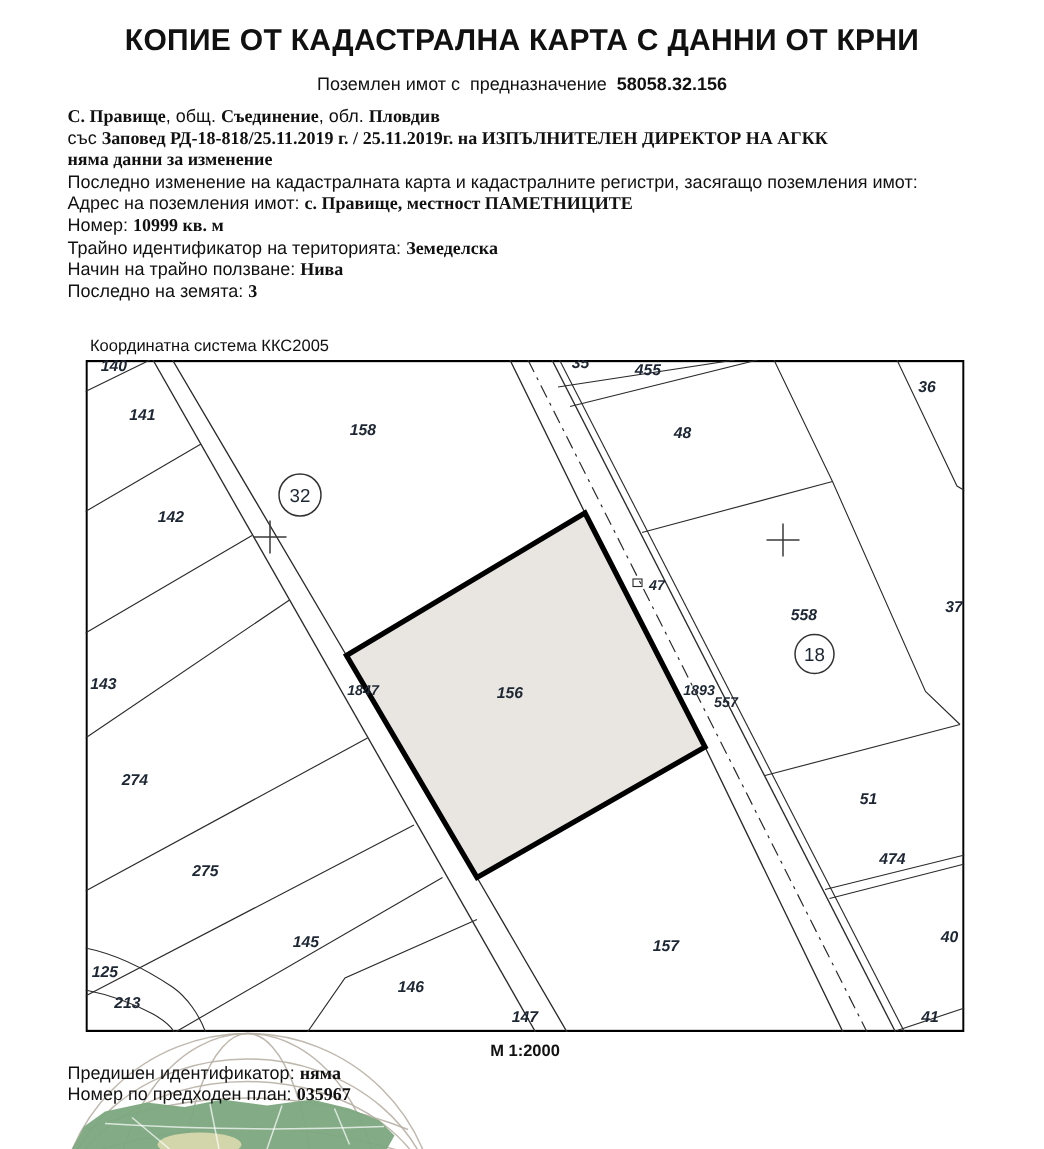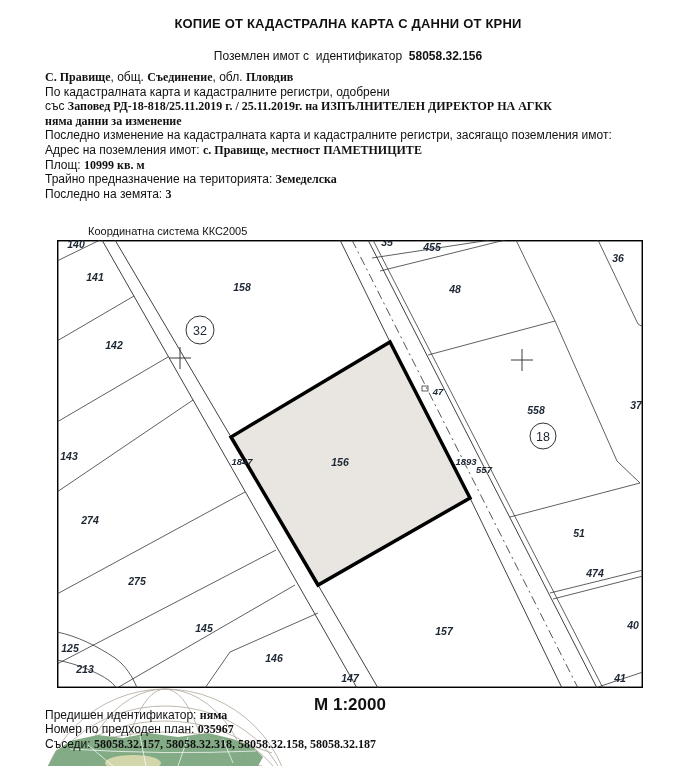--- a/index.html
+++ b/index.html
@@ -1,28 +1,28 @@
 <!DOCTYPE html>
 <html><head>
 <meta charset="utf-8">
 <style>
   html,body{margin:0;padding:0;}
   body{width:696px;height:766px;position:relative;overflow:hidden;background:#fff;
        font-family:"Liberation Sans",sans-serif;color:#111;}
   .abs{position:absolute;}
   .z2{z-index:2;}
-  #doc-title{top:16px;left:0;width:696px;text-align:center;font-size:13px;font-weight:bold;letter-spacing:.2px;}
+  #doc-title{top:16px;left:0;width:696px;text-align:center;font-size:20px;font-weight:bold;letter-spacing:.2px;}
   #doc-subtitle{top:49px;left:0;width:696px;text-align:center;font-size:12px;white-space:pre-wrap;}
   #doc-subtitle .b{font-weight:bold;}
   #info-block{top:70px;left:45px;width:620px;font-size:12px;line-height:14.6px;}
   .segline{white-space:pre-wrap;}
   .segline .b{font-weight:bold;font-family:Liberation Serif, serif;}
-  #coord-system{top:225px;left:60px;font-size:11px;margin-left:28px;}
+  #coord-system{top:225px;left:60px;font-size:11px;}
   #map-wrap{top:240px;left:57px;width:488px;height:448px;z-index:1;}
-  #scale-label{top:695px;left:57px;width:586px;text-align:center;font-size:17px;font-weight:bold;}
+  #scale-label{top:695px;left:57px;width:586px;text-align:center;font-size:11px;font-weight:bold;}
   #footer-block{top:708px;left:45px;width:640px;font-size:12px;line-height:14.4px;}
   #watermark{top:683px;left:28px;z-index:0;}
   
   .thin{stroke:#2b2b2b;stroke-width:0.9;fill:none;}
   .hair{stroke:#2b2b2b;stroke-width:0.75;fill:none;}
   .axis{stroke:#2b2b2b;stroke-width:0.8;fill:none;stroke-dasharray:9 4 2 4;}
   .frame{stroke:#000;stroke-width:1.5;fill:#fff;}
   .subject{stroke:#000;stroke-width:3.5;}
   .plbl{font:italic bold 10.5px "Liberation Sans",sans-serif;fill:#1d2633;text-anchor:middle;dominant-baseline:central;}
   .plbl.small{font-size:9.5px;}
@@ -51,31 +51,31 @@
     <ellipse cx="105" cy="80" rx="28" ry="8" fill="#dcd9ae" opacity="0.9"></ellipse>
     <path class="wm-border" d="M60,62 L85,83"></path>
     <path class="wm-border" d="M112,53 L118,83"></path>
     <path class="wm-border" d="M160,54 L150,83"></path>
     <path class="wm-border" d="M195,56 L205,80"></path>
     <path class="wm-border" d="M42,66 Q135,72 228,68"></path>
   </g>
 </svg>
 
 <div id="doc-title" class="abs z2">КОПИЕ ОТ КАДАСТРАЛНА КАРТА С ДАННИ ОТ КРНИ</div>
-<div id="doc-subtitle" class="abs z2"><span>Поземлен имот с  идентификатор  </span><span class="b">58058.32.156</span></div>
+<div id="doc-subtitle" class="abs z2"><span>Поземлен имот с  предназначение  </span><span class="b">58058.32.156</span></div>
 
 <div id="info-block" class="abs z2">
   <div class="segline"><span class="b">С. Правище</span><span>, общ. </span><span class="b">Съединение</span><span>, обл. </span><span class="b">Пловдив</span></div>
-  <div class="segline"><span>По кадастралната карта и кадастралните регистри, одобрени</span></div>
   <div class="segline"><span>със </span><span class="b">Заповед РД-18-818/25.11.2019 г. / 25.11.2019г. на ИЗПЪЛНИТЕЛЕН ДИРЕКТОР НА АГКК</span></div>
   <div class="segline"><span class="b">няма данни за изменение</span></div>
   <div class="segline"><span>Последно изменение на кадастралната карта и кадастралните регистри, засягащо поземления имот:</span></div>
   <div class="segline"><span>Адрес на поземления имот: </span><span class="b">с. Правище, местност ПАМЕТНИЦИТЕ</span></div>
-  <div class="segline"><span>Площ: </span><span class="b">10999 кв. м</span></div>
-  <div class="segline"><span>Трайно предназначение на територията: </span><span class="b">Земеделска</span></div>
+  <div class="segline"><span>Номер: </span><span class="b">10999 кв. м</span></div>
+  <div class="segline"><span>Трайно идентификатор на територията: </span><span class="b">Земеделска</span></div>
+  <div class="segline"><span>Начин на трайно ползване: </span><span class="b">Нива</span></div>
   <div class="segline"><span>Последно на земята: </span><span class="b">3</span></div>
 </div>
 
 <div id="coord-system" class="abs z2">Координатна система ККС2005</div>
 
 <div id="map-wrap" class="abs">
   <svg width="586" height="448" viewBox="0 0 586 448">
     <rect class="frame" x="0.7" y="0.7" width="584.6" height="446.6"></rect>
 
     <g>
@@ -156,14 +156,13 @@
         <path d="M454,120 L476,120 M465,109 L465,131" class="cross"></path>
       </g>
   </svg>
 </div>
 
 <div id="scale-label" class="abs z2">М 1:2000</div>
 
 <div id="footer-block" class="abs z2">
   <div class="segline"><span>Предишен идентификатор: </span><span class="b">няма</span></div>
   <div class="segline"><span>Номер по предходен план: </span><span class="b">035967</span></div>
-  <div class="segline"><span>Съседи: </span><span class="b">58058.32.157, 58058.32.318, 58058.32.158, 58058.32.187</span></div>
 </div>
 
 </body></html>

